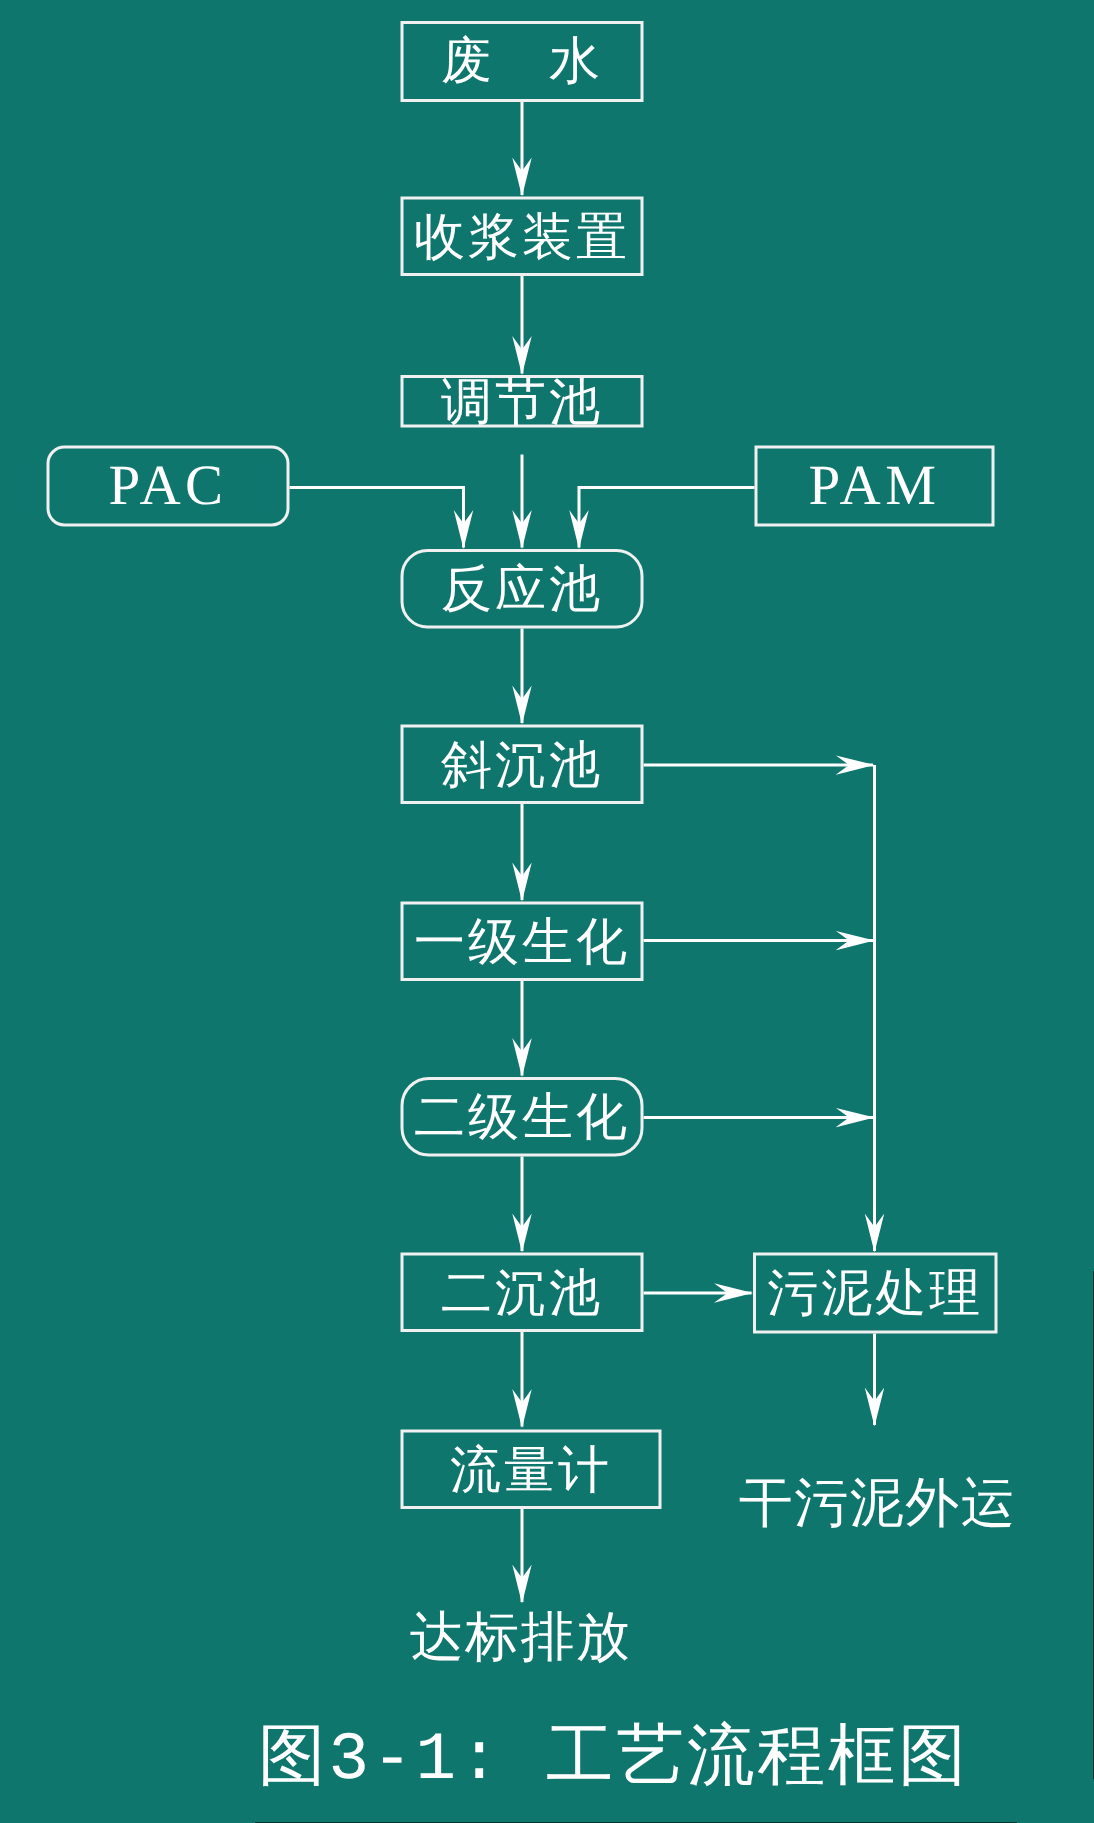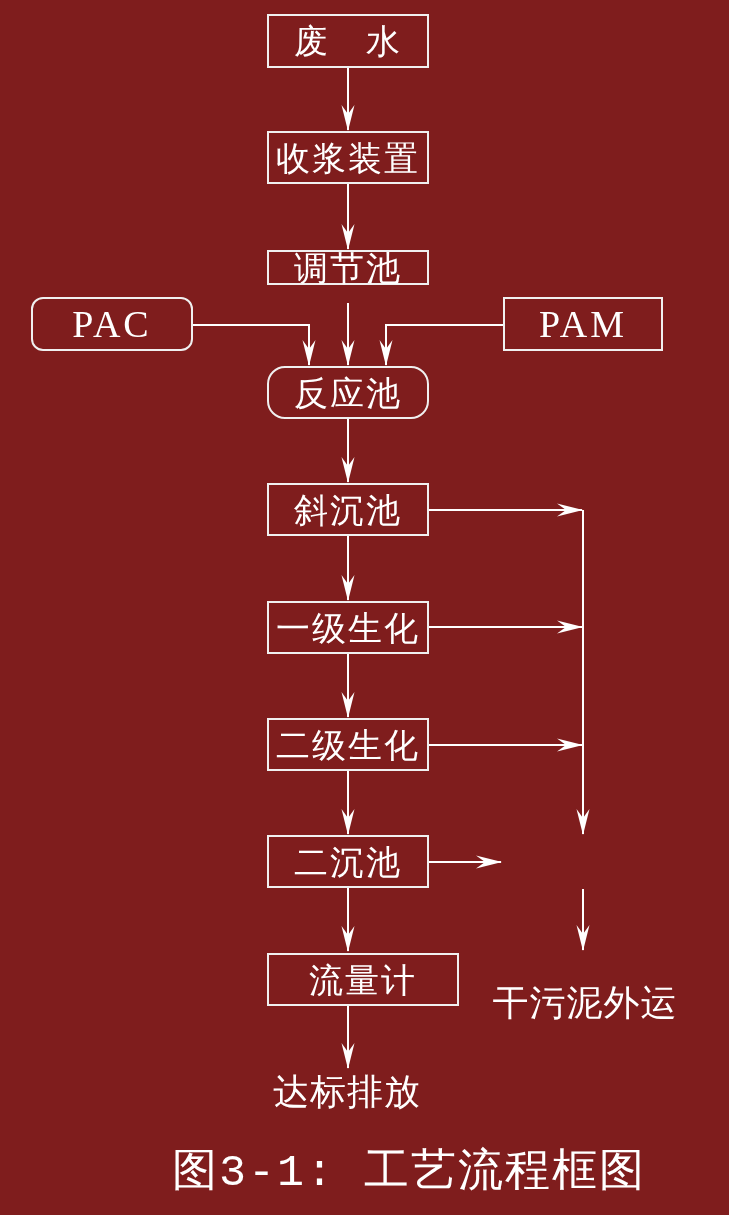--- a/index.html
+++ b/index.html
@@ -1,20 +1,20 @@
 <!DOCTYPE html>
 <html><head>
 <meta charset="utf-8">
 <style>
   html, body { margin: 0; padding: 0; background: #000; }
   .canvas {
     position: relative;
     width: 729px;
     height: 1215px;
-    background: #7f1d1d;
+    background: #0f766e;
     overflow: hidden;
     font-family: "DejaVu Sans", sans-serif;
   }
   .arrows { position: absolute; left: 0; top: 0; }
   .box {
     position: absolute;
     box-sizing: border-box;
     border: 2px solid #f0f0f0;
     color: #ffffff;
     display: flex;
@@ -98,27 +98,30 @@
   </div>
   <div class="box" style="left:267px; top:366px; width:162px; height:53px;border-radius:18px;">
     <span>反应池</span>
   </div>
   <div class="box" style="left:267px; top:483px; width:162px; height:53px;">
     <span>斜沉池</span>
   </div>
   <div class="box" style="left:267px; top:601px; width:162px; height:53px;">
     <span>一级生化</span>
   </div>
-  <div class="box" style="left:267px; top:718px; width:162px; height:53px;">
+  <div class="box" style="left:267px; top:718px; width:162px; height:53px;border-radius:19px;">
     <span>二级生化</span>
   </div>
   <div class="box" style="left:267px; top:835px; width:162px; height:53px;justify-content:center;">
     <span>二沉池</span>
   </div>
-  <div class="box" style="left:267px; top:953px; width:192px; height:53px;">
+  <div class="box" style="left:502px; top:835px; width:163px; height:54px;">
+    <span>污泥处理</span>
+  </div>
+  <div class="box" style="left:267px; top:953px; width:174px; height:53px;">
     <span>流量计</span>
   </div>
 
   <div class="floating" style="left:585px; top:962px;margin-top:23px;">干污泥外运</div>
   <div class="floating" style="left:347px; top:1074px;text-align:right;">达标排放</div>
 
   <div class="caption" style="left:409px; top:1151px;font-family:Liberation Mono, monospace;">图3-1: 工艺流程框图</div>
 
 </div>
 

